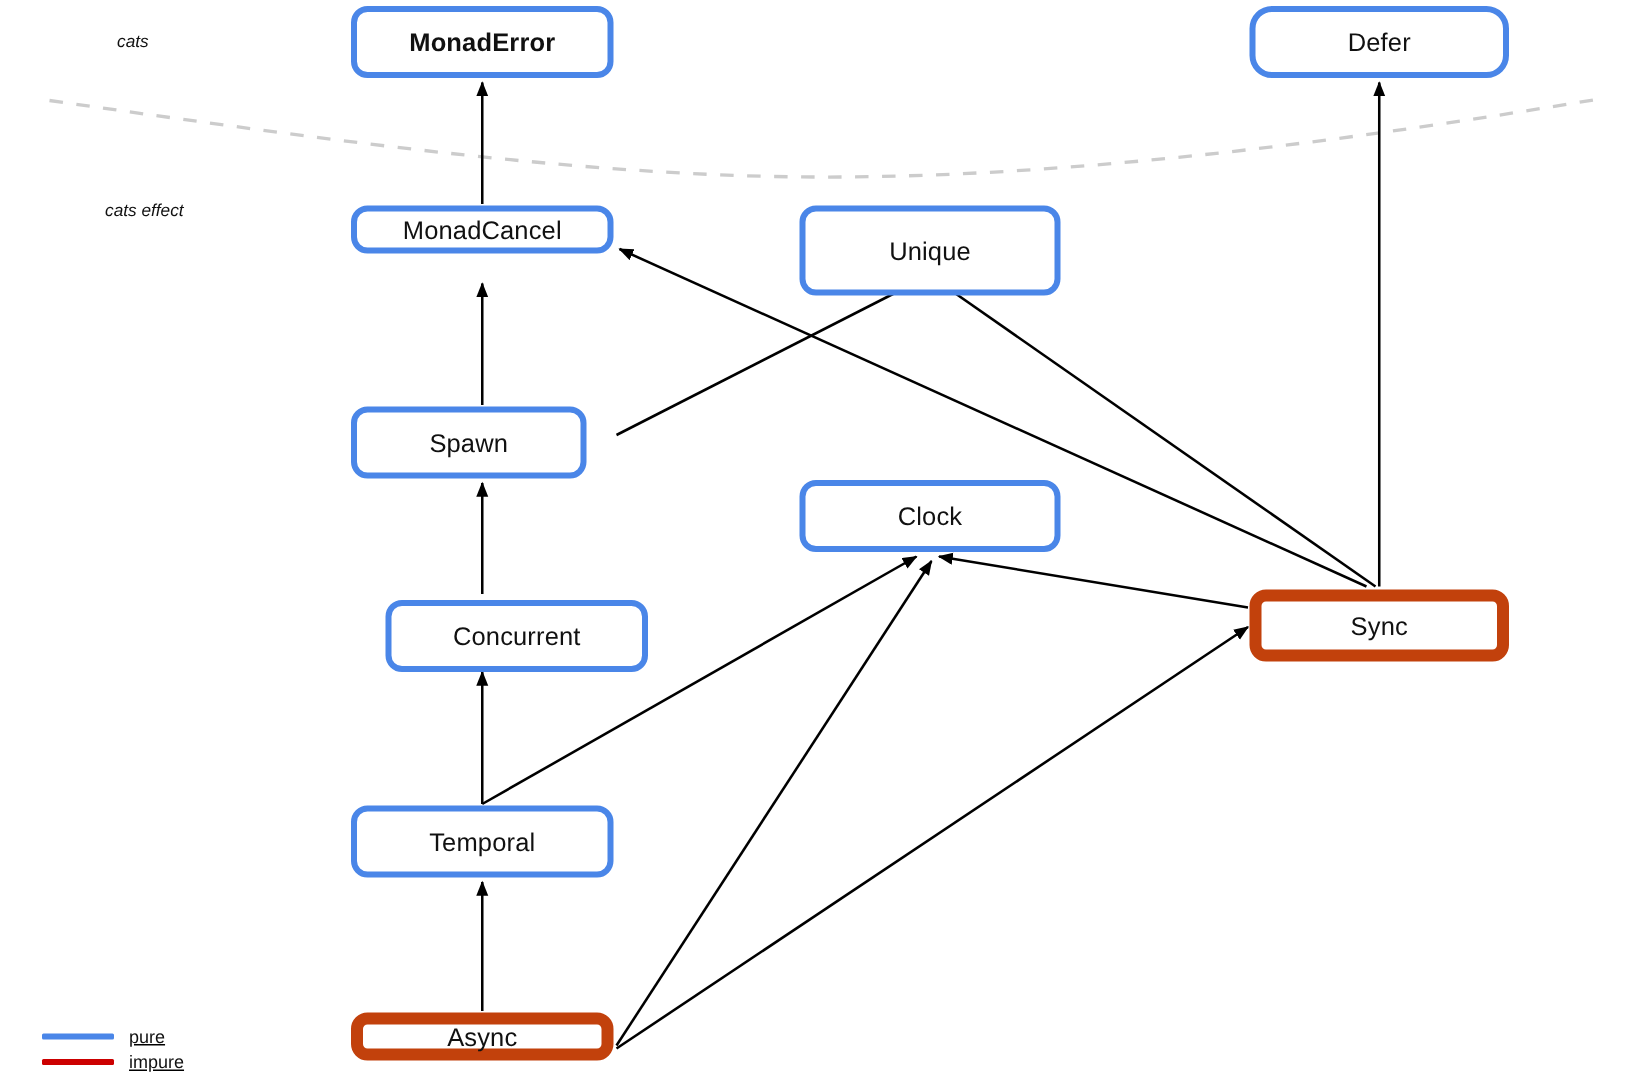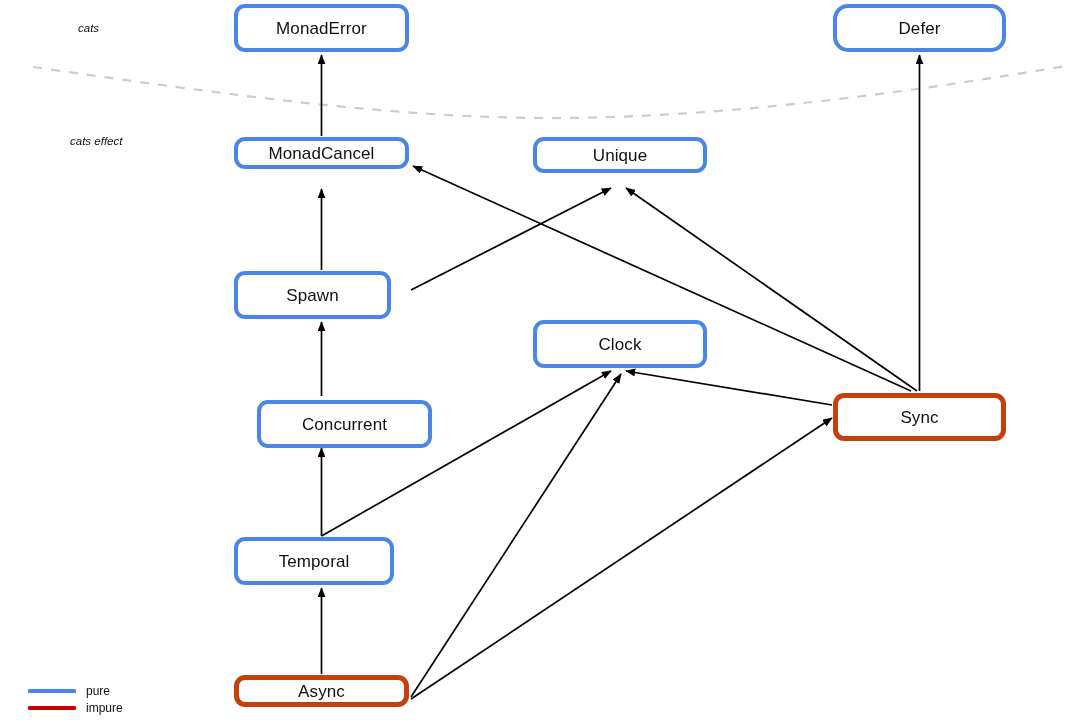--- a/index.html
+++ b/index.html
@@ -29,35 +29,36 @@
     display:flex;
     align-items:center;
     justify-content:center;
     text-align:center;
     font-size:17px;
     color:#111111;
     line-height:1;
     letter-spacing:0.1px;
   }
   .node.pure{ border:4px solid #4a86e8; }
-  .node.impure{ border:5px solid #c2410c; }
+  .node.impure{ border:8px solid #c2410c; }
 
   .zone-label{
     position:absolute;
     font-size:11.5px;
     font-style:italic;
     color:#111111;
     white-space:nowrap;
   }
 
   #legend{
     position:absolute;
     left:28px;
     top:682px;
     width:150px;
+    text-decoration:underline;
   }
   .legend-row{
     display:flex;
     align-items:center;
     height:17px;
   }
   .legend-swatch{
     width:48px;
     height:4px;
     border-radius:1px;
@@ -112,29 +113,29 @@
 
       <line x1="411" y1="699" x2="832" y2="418"></line>
 
     </g>
   <line x1="411" y1="697" x2="621" y2="374" stroke="#000000" stroke-width="1.7" fill="none" marker-end="url(#ah)"></line>
     </svg>
 
   <div class="zone-label" style="left:78px;top:22px;">cats</div>
   <div class="zone-label" style="left:70px;top:119px;margin-top:16px;">cats effect</div>
 
-  <div class="node pure" style="left:234px;top:4px;width:175px;height:48px;">MonadError</div>
+  <div class="node pure" style="left:234px;top:4px;width:175px;height:48px;font-weight:bold;">MonadError</div>
   <div class="node pure" style="left:833px;top:4px;width:173px;height:48px;border-radius:15px;">Defer</div>
   <div class="node pure" style="left:234px;top:137px;width:175px;height:32px;">MonadCancel</div>
-  <div class="node pure" style="left:533px;top:137px;width:174px;height:36px;">Unique</div>
+  <div class="node pure" style="left:533px;top:137px;width:174px;height:60px;">Unique</div>
   <div class="node pure" style="left:234px;top:271px;width:157px;height:48px;">Spawn</div>
   <div class="node pure" style="left:533px;top:320px;width:174px;height:48px;">Clock</div>
   <div class="node pure" style="left:234px;top:400px;width:175px;height:48px;margin-left:23px;">Concurrent</div>
   <div class="node impure" style="left:833px;top:393px;width:173px;height:48px;">Sync</div>
-  <div class="node pure" style="left:234px;top:537px;width:160px;height:48px;">Temporal</div>
+  <div class="node pure" style="left:234px;top:537px;width:175px;height:48px;">Temporal</div>
   <div class="node impure" style="left:234px;top:675px;width:175px;height:32px;">Async</div>
 
   <div id="legend">
     <div class="legend-row">
       <span class="legend-swatch pure"></span>
       <span class="legend-text">pure</span>
     </div>
     <div class="legend-row">
       <span class="legend-swatch impure"></span>
       <span class="legend-text">impure</span>

